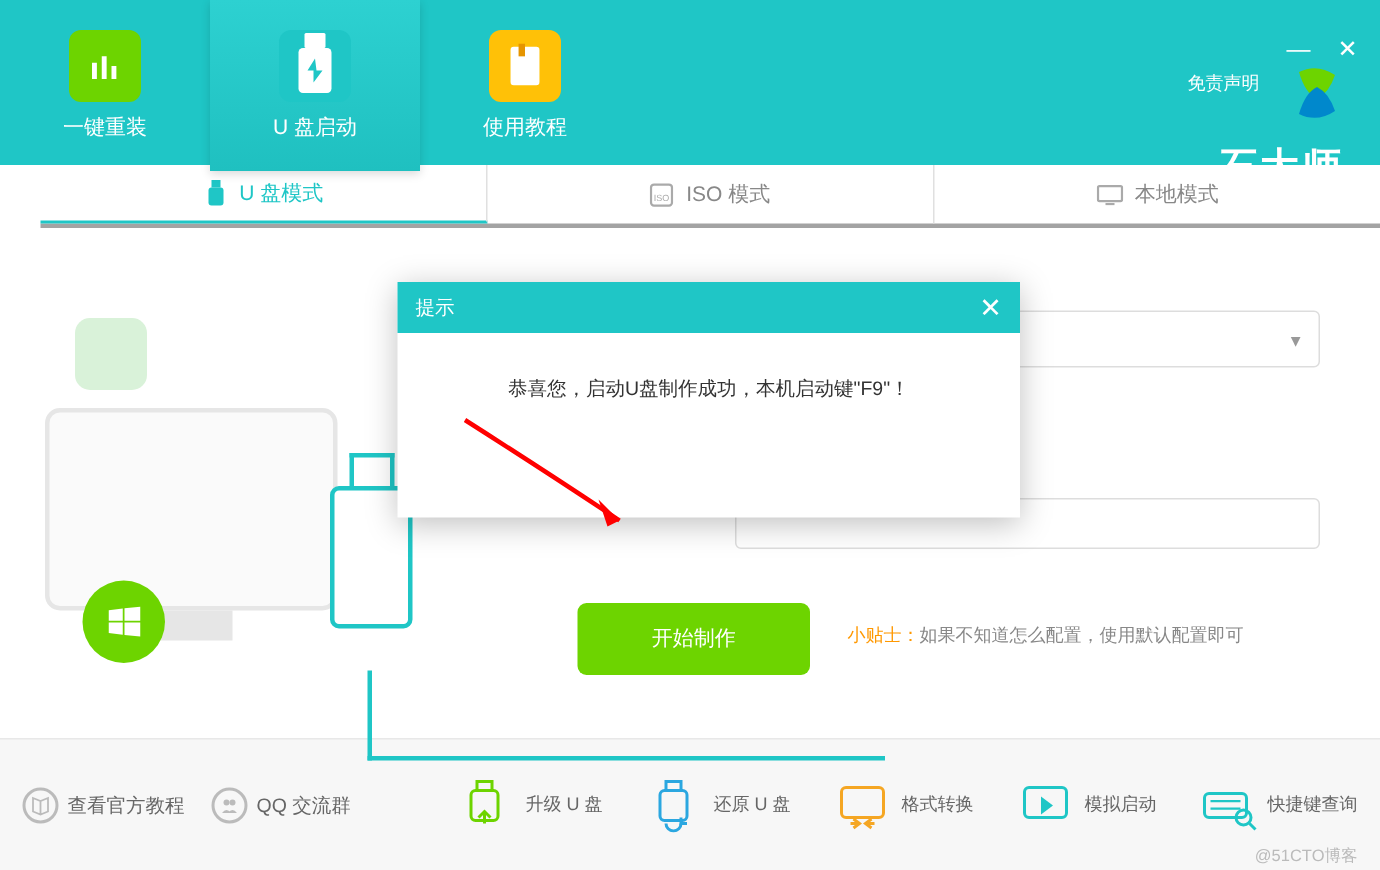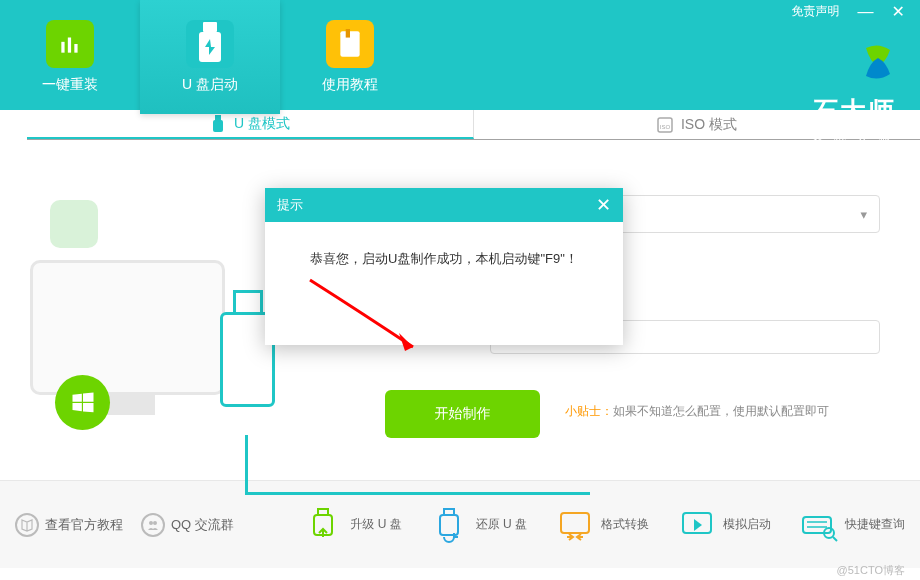--- a/index.html
+++ b/index.html
@@ -1,36 +1,36 @@
 <!DOCTYPE html>
 <html><head>
   <meta charset="utf-8">
   <style>
     * { margin: 0; padding: 0; box-sizing: border-box; }
     body { font-family: "Microsoft YaHei", sans-serif; width: 920px; height: 580px; background: #fff; overflow: hidden; position: relative; }
     
     .header { height: 110px; background: linear-gradient(90deg, #1fc6c6 0%, #1fc6c6 100%); display: flex; align-items: flex-start; position: relative; }
     .header-right { position: absolute; right: 15px; top: 3px; display: flex; align-items: center; gap: 18px; color: #fff; font-size: 12px; }
-    .disclaimer { cursor: pointer; }
+    .disclaimer { cursor: pointer; margin-top: 44px; }
     .min-btn, .close-btn { cursor: pointer; font-size: 16px; line-height: 1; }
     
     .nav-tabs { display: flex; height: 114px; }
     .nav-tab { width: 140px; display: flex; flex-direction: column; align-items: center; justify-content: center; gap: 8px; cursor: pointer; color: #fff; font-size: 14px; }
     .nav-tab.active { background: linear-gradient(180deg, #2dd1d1 0%, #1fc0c0 100%); box-shadow: 0 2px 6px rgba(0,0,0,0.15); }
     .nav-icon-wrap { width: 48px; height: 48px; border-radius: 8px; display: flex; align-items: center; justify-content: center; }
     .nav-icon-1 { background: #6dd400; }
     .nav-icon-2 { background: #1fc6c6; position: relative; }
     .nav-icon-3 { background: #ffc107; }
     
     .logo-block { position: absolute; right: 20px; top: 40px; display: flex; align-items: flex-end; gap: 10px; color: #fff; flex-direction: column; }
     .logo-text { display: flex; flex-direction: column; }
     .logo-title { font-size: 26px; font-weight: bold; letter-spacing: 2px; }
     .logo-sub { font-size: 12px; letter-spacing: 10px; }
     
-    .sub-tabs { height: 30px; display: flex; border-bottom: 1px solid #a3a3a3; margin-left: 27px; }
+    .sub-tabs { height: 42px; display: flex; border-bottom: 3px solid #a3a3a3; margin-left: 27px; }
     .sub-tab { flex: 1; display: flex; align-items: center; justify-content: center; gap: 8px; font-size: 14px; color: #888; cursor: pointer; border-right: 1px solid #e0e0e0; }
     .sub-tab:last-child { border-right: none; }
     .sub-tab.active { color: #1fc6c6; border-bottom: 2px solid #1fc6c6; }
     
     .content-area { position: relative; height: 340px; background: #fff; }
     .illustration { position: absolute; left: 20px; top: 30px; width: 280px; height: 280px; }
     .monitor-shape { position: absolute; left: 10px; top: 90px; width: 195px; height: 135px; border: 3px solid #e6e6e6; border-radius: 10px; background: #fafafa; }
     .monitor-stand { position: absolute; left: 80px; top: 225px; width: 55px; height: 20px; background: #e6e6e6; }
     .win-badge { position: absolute; left: 35px; top: 205px; width: 55px; height: 55px; border-radius: 50%; background: #6dd400; display: flex; align-items: center; justify-content: center; color: #fff; z-index: 2; }
     .win-badge-bg { position: absolute; left: 30px; top: 30px; width: 48px; height: 48px; border-radius: 10px; background: #d9f2d9; }
@@ -53,21 +53,21 @@
     .bottom-left { display: flex; gap: 18px; }
     .bottom-link { display: flex; align-items: center; gap: 6px; font-size: 13px; color: #666; cursor: pointer; }
     .bottom-link-icon { width: 24px; height: 24px; border: 2px solid #bbb; border-radius: 50%; display: flex; align-items: center; justify-content: center; font-size: 11px; color: #bbb; }
     .bottom-right { margin-left: auto; display: flex; gap: 28px; }
     .tool-item { display: flex; flex-direction: row; align-items: center; gap: 6px; font-size: 12px; color: #666; cursor: pointer; }
     .tool-icon { width: 40px; height: 36px; }
     
     .watermark { position: absolute; right: 15px; bottom: 2px; font-size: 11px; color: #bbb; }
     
     
-    .dialog { position: absolute; left: 265px; top: 188px; width: 358px; background: #fff; box-shadow: 0 4px 20px rgba(0,0,0,0.25); z-index: 10; }
+    .dialog { position: absolute; left: 265px; top: 188px; width: 415px; background: #fff; box-shadow: 0 4px 20px rgba(0,0,0,0.25); z-index: 10; }
     .dialog-title { height: 34px; background: #1fc6c6; color: #fff; display: flex; align-items: center; justify-content: space-between; padding: 0 12px; font-size: 13px; }
     .dialog-close { cursor: pointer; font-size: 18px; }
     .dialog-body { padding: 28px 20px 22px; text-align: center; }
     .dialog-text { font-size: 13px; color: #333; margin-bottom: 55px; }
     .dialog-btn { width: 130px; height: 38px; background: #6dd400; color: #fff; border: none; font-size: 15px; cursor: pointer; }
     
     .red-arrow { position: absolute; left: 305px; top: 275px; width: 130px; height: 90px; z-index: 11; pointer-events: none; }
   </style>
 </head>
 <body>
@@ -129,20 +129,27 @@
       </svg>
     <span>U 盘模式</span>
   </div>
   <div class="sub-tab">
     <svg width="16" height="16" viewBox="0 0 16 16">
         <rect x="1" y="1" width="14" height="14" rx="2" fill="none" stroke="#aaa" stroke-width="1.5"></rect>
         <text x="8" y="12" font-size="6" text-anchor="middle" fill="#aaa">ISO</text>
       </svg>
     <span>ISO 模式</span>
   </div>
+  <div class="sub-tab">
+    <svg width="18" height="14" viewBox="0 0 18 14">
+        <rect x="1" y="1" width="16" height="10" rx="1" fill="none" stroke="#aaa" stroke-width="1.5"></rect>
+        <line x1="6" y1="13" x2="12" y2="13" stroke="#aaa" stroke-width="1.5"></line>
+      </svg>
+    <span>本地模式</span>
+  </div>
 </div>
 
 <div class="content-area">
   <div class="illustration">
     <div class="win-badge-bg"></div>
     <div class="monitor-shape"></div>
     <div class="monitor-stand"></div>
     <div class="win-badge">
       <svg width="28" height="28" viewBox="0 0 24 24" fill="#fff">
           <path d="M3 5 L11 4 L11 11 L3 11 Z M12 3.8 L21 3 L21 11 L12 11 Z M3 12 L11 12 L11 19 L3 18 Z M12 12 L21 12 L21 20 L12 19.2 Z"></path>

